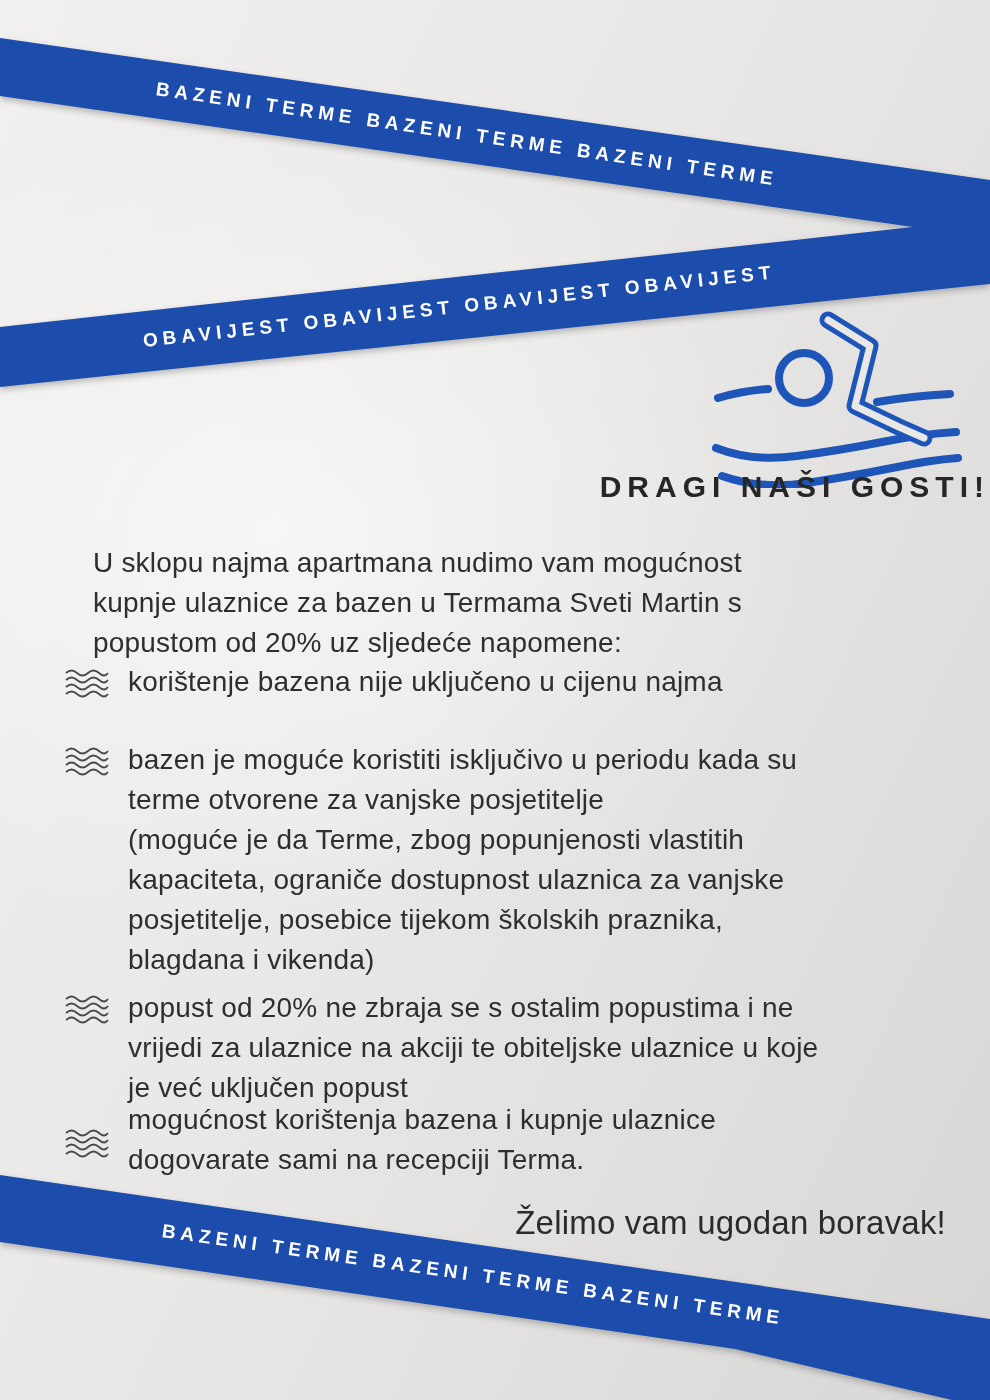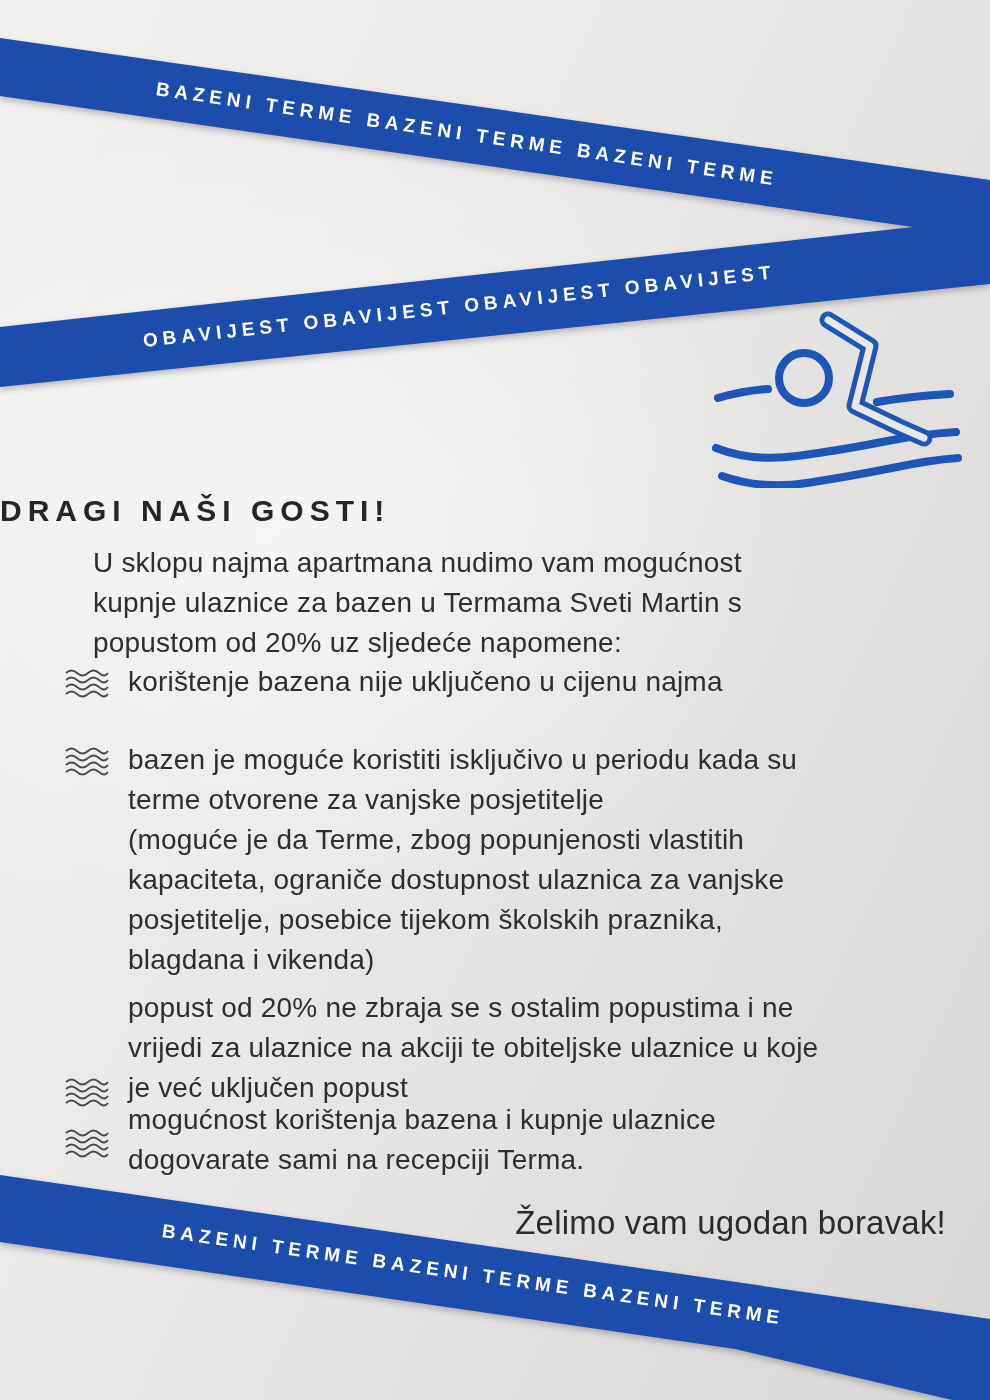--- a/index.html
+++ b/index.html
@@ -25,33 +25,32 @@
     transform-origin:0 50%;
   }
   .rt-a { left:156px; top:78px;  transform:rotate(8.3deg);  }
   .rt-b { left:143px; top:330px; transform:rotate(-6.2deg); }
   .rt-c { left:162px; top:1220px; transform:rotate(8deg);   }
 
   .swimmer { position:absolute; left:712px; top:308px; }
 
   .title {
     position:absolute; left:0; top:470px; width:100%;
-    text-align:left;
+    text-align:right;
     font-size:30px; font-weight:700; letter-spacing:6px;
     color:#262626;
-    margin-top:24px;
   }
   .bodytext { color:#2e2e2e; font-size:28px; line-height:40px; letter-spacing:.2px; }
   .intro { position:absolute; left:93px; top:534px; width:860px; white-space:pre-line;margin-top:9px; }
   .bullet { position:absolute; left:64px; display:flex; align-items:flex-start; }
   .bullet .wicon { flex:none; margin-top:7px; margin-right:18px; }
   .bullet .btext { white-space:pre-line; width:840px; }
   .b1 { top:662px; }
   .b2 { top:740px; }
-  .b3 { top:988px;align-items:flex-end; }
+  .b3 { top:988px; }
   .b4 { top:1100px;align-items:center; }
   .closing {
     position:absolute; right:44px; top:1204px;
     font-size:33px; color:#2b2b2b; letter-spacing:.2px;
   }
 </style>
 </head>
 <body>
 
 <div class="canvas">

